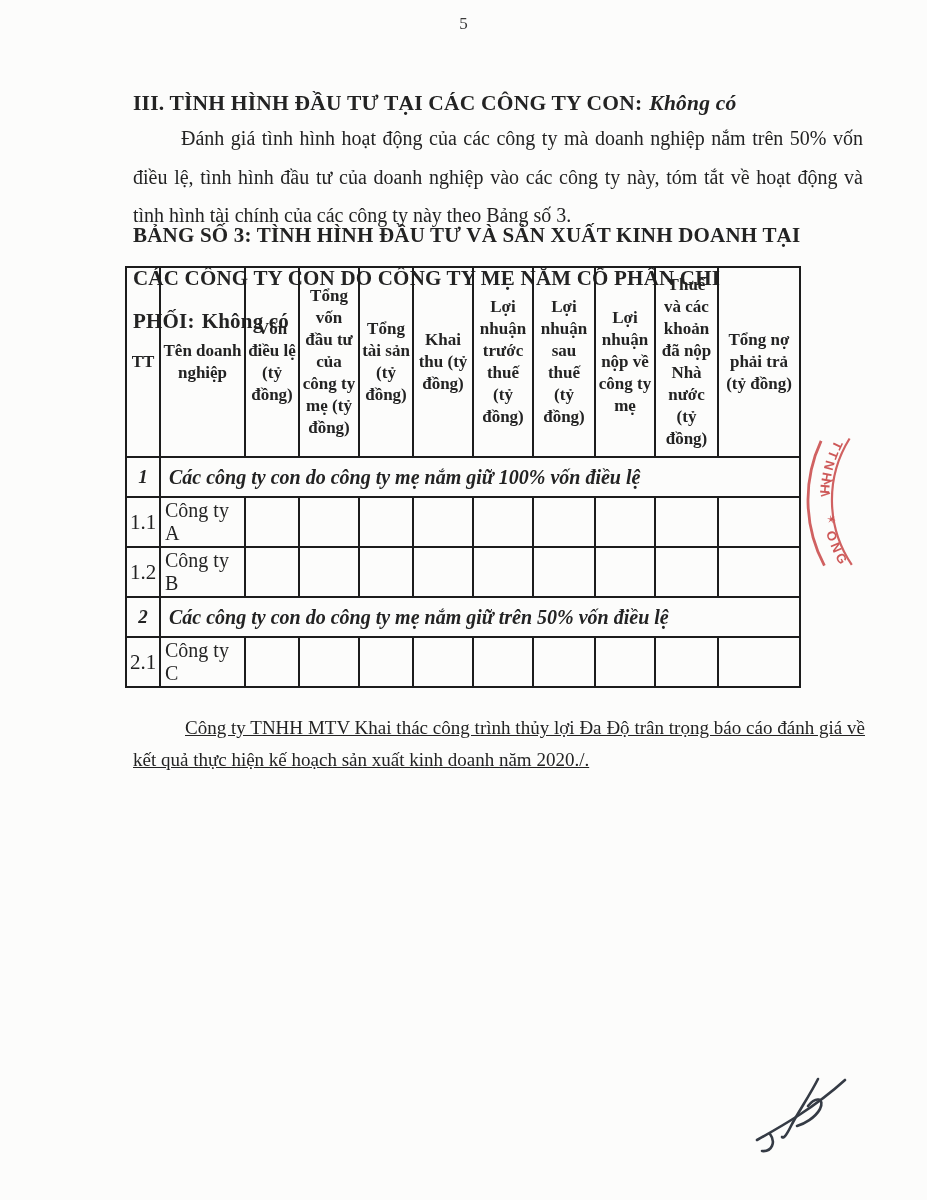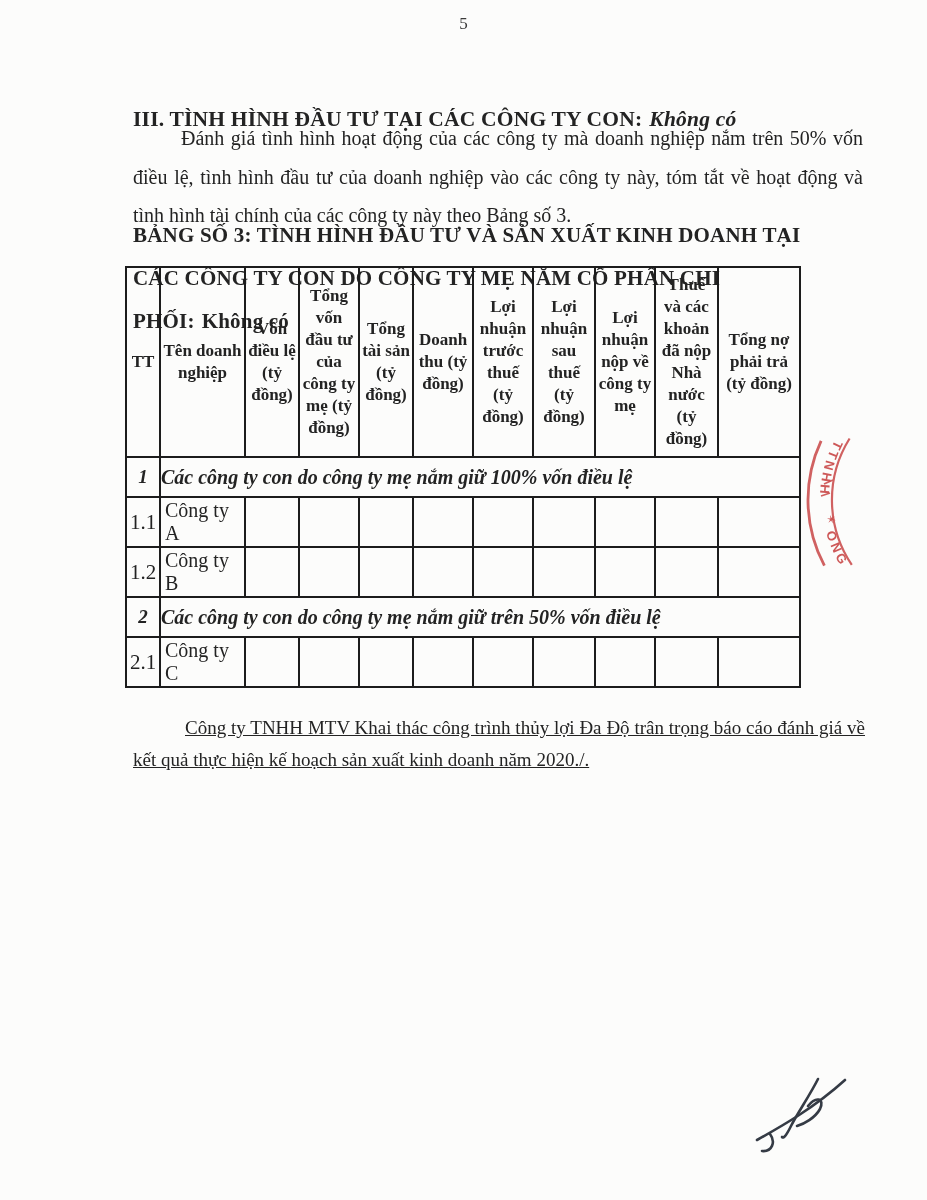--- a/index.html
+++ b/index.html
@@ -11,21 +11,21 @@
     overflow:hidden;
     font-family:"Liberation Serif","DejaVu Serif",serif;
     color:#232323;
   }
   .page-number{
     position:absolute;top:14px;left:0;width:927px;
     text-align:center;font-size:17px;color:#3a3a3a;
   }
   .abs{position:absolute;left:133px;width:730px;}
   .bodyline{font-size:21.5px;line-height:31px;}
-  .bold{font-weight:bold;margin-top:16px;}
+  .bold{font-weight:bold;}
   .kc{font-weight:bold;font-style:italic;margin-left:7px;}
   .kc-upright{font-weight:bold;margin-left:7px;}
   .para{
     font-size:20px;line-height:38.5px;text-align:justify;
     text-indent:48px;
   }
   .table-title{
     font-weight:bold;font-size:21px;line-height:43px;
     max-width:695px;letter-spacing:.2px;
   }
@@ -38,21 +38,21 @@
     border:2px solid #1c1c1c;
     padding:1px 2px;
     overflow:hidden;
   }
   table.b3 th{
     font-size:17px;line-height:1.3;font-weight:bold;
     text-align:center;vertical-align:middle;
     height:186px;
   }
   tr.group-row td{height:36px;font-weight:bold;font-style:italic;}
-  tr.group-row td.gl{font-size:20px;text-align:left;padding-left:0;}
+  tr.group-row td.gl{font-size:20px;text-align:left;padding-left:8px;}
   tr.group-row td.tt{font-size:19px;text-align:center;}
   tr.data-row td{height:44px;font-size:20px;}
   tr.data-row td.tt{text-align:center;font-size:21px;}
   tr.data-row td.cname{text-align:left;padding-left:4px;}
   .closing{
     font-size:19px;line-height:32px;text-align:justify;text-indent:52px;text-decoration:underline;
   }
   .stamp-svg{position:absolute;left:788px;top:428px;}
   .sig-svg{position:absolute;left:742px;top:1062px;}
 </style>
@@ -88,21 +88,21 @@
         <col style="width:63px">
         <col style="width:82px">
     </colgroup>
     <thead>
       <tr>
         <th>TT</th>
         <th>Tên doanh nghiệp</th>
         <th>Vốn điều lệ (tỷ đồng)</th>
         <th>Tổng vốn đầu tư của công ty mẹ (tỷ đồng)</th>
         <th>Tổng tài sản (tỷ đồng)</th>
-        <th>Doanh thu (tỷ đồng)</th>
+        <th>Khai thu (tỷ đồng)</th>
         <th>Lợi nhuận trước thuế (tỷ đồng)</th>
         <th>Lợi nhuận sau thuế (tỷ đồng)</th>
         <th>Lợi nhuận nộp về công ty mẹ</th>
         <th>Thuế và các khoản đã nộp Nhà nước (tỷ đồng)</th>
         <th>Tổng nợ phải trả (tỷ đồng)</th>
       </tr>
     </thead>
     <tbody>
       <tr class="group-row">
         <td class="tt">1</td>

